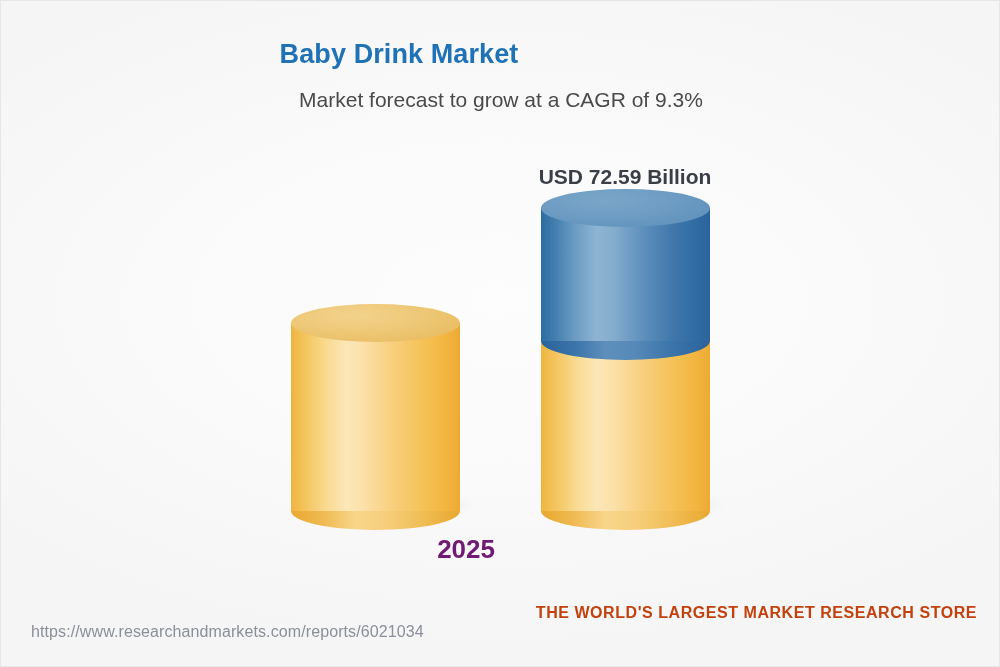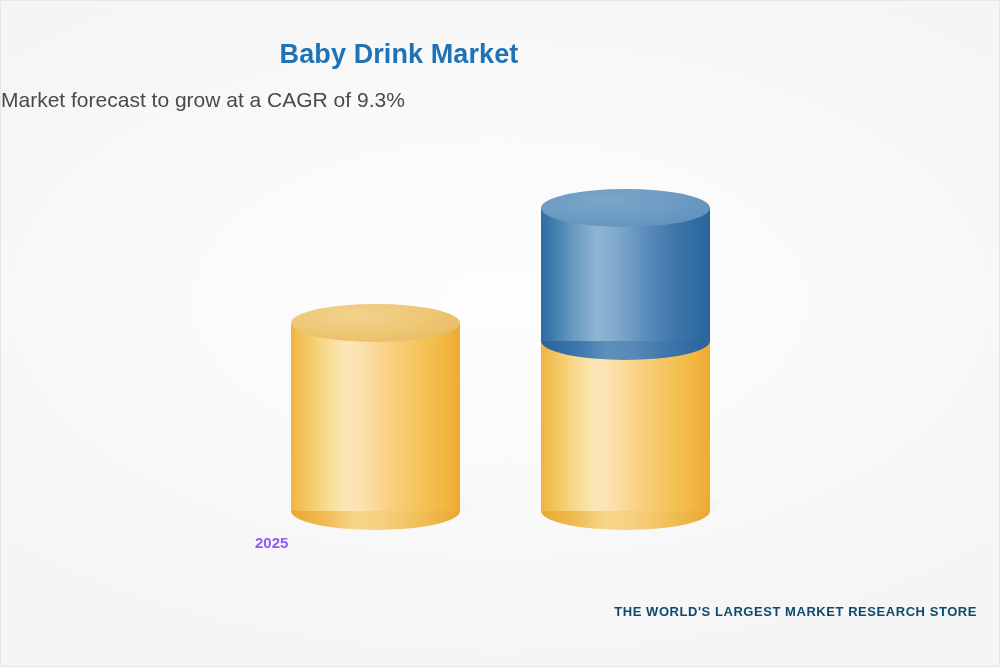--- a/index.html
+++ b/index.html
@@ -50,21 +50,21 @@
     font-size: 27px;
     font-weight: bold;
     color: #1f72b5;
     letter-spacing: 0.1px;
   }
   .chart-subtitle {
     position: absolute;
     top: 87px;
     left: 0;
     width: 1000px;
-    text-align: left;
+    text-align: center;
     font-size: 21px;
     font-weight: normal;
     color: #4a4a4a;
   }
 
   
   .value-label {
     position: absolute;
     text-align: center;
     font-size: 21px;
@@ -79,24 +79,24 @@
   }
   #label-2031 {
     left: 454px;
     top: 164px;
     width: 340px;
   }
 
   
   .year-label {
     position: absolute;
-    text-align: left;
-    font-size: 15px;
-    font-weight: bold;
-    color: #8b5cf6;
+    text-align: right;
+    font-size: 26px;
+    font-weight: bold;
+    color: #701a75;
     width: 240px;
   }
   #year-2025 { left: 254px; top: 533px; }
   #year-2031 { left: 504px; top: 533px; }
 
   
   .cylinder {
     position: absolute;
   }
 
@@ -215,23 +215,23 @@
     font-weight: bold;
     color: #1b5a96;
     letter-spacing: -0.2px;
     line-height: 1.05;
     white-space: nowrap;
   }
   .brand-name .brand-and {
     color: #f0b323;
   }
   .brand-tagline {
-    font-size: 13px;
-    font-weight: bold;
-    color: #0c4a6e;
+    font-size: 16px;
+    font-weight: bold;
+    color: #c2410c;
     letter-spacing: 0.55px;
     margin-top: 3px;
     white-space: nowrap;
   }
 </style>
 </head>
 <body>
 
 <div id="infographic">
 
@@ -262,24 +262,26 @@
       </div>
 
       <div class="seg" style="top:0; height:133px;">
         <div class="seg-bottom foot-blue" style="bottom:-19px;"></div>
         <div class="seg-body fill-blue"></div>
         <div class="seg-top cap-blue" style="top:-19px;"></div>
       </div>
     </div>
 
 
+    <div class="value-label" id="label-2031">USD 72.59 Billion</div>
 
     <div class="year-label" id="year-2025">2025</div>
 
 
   </div>
 
+  <div class="source-url">https://www.researchandmarkets.com/reports/6021034</div>
 
   <div class="brand">
     <div class="brand-tagline">THE WORLD'S LARGEST MARKET RESEARCH STORE</div>
   </div>
 
 </div>
 
 </body></html>

